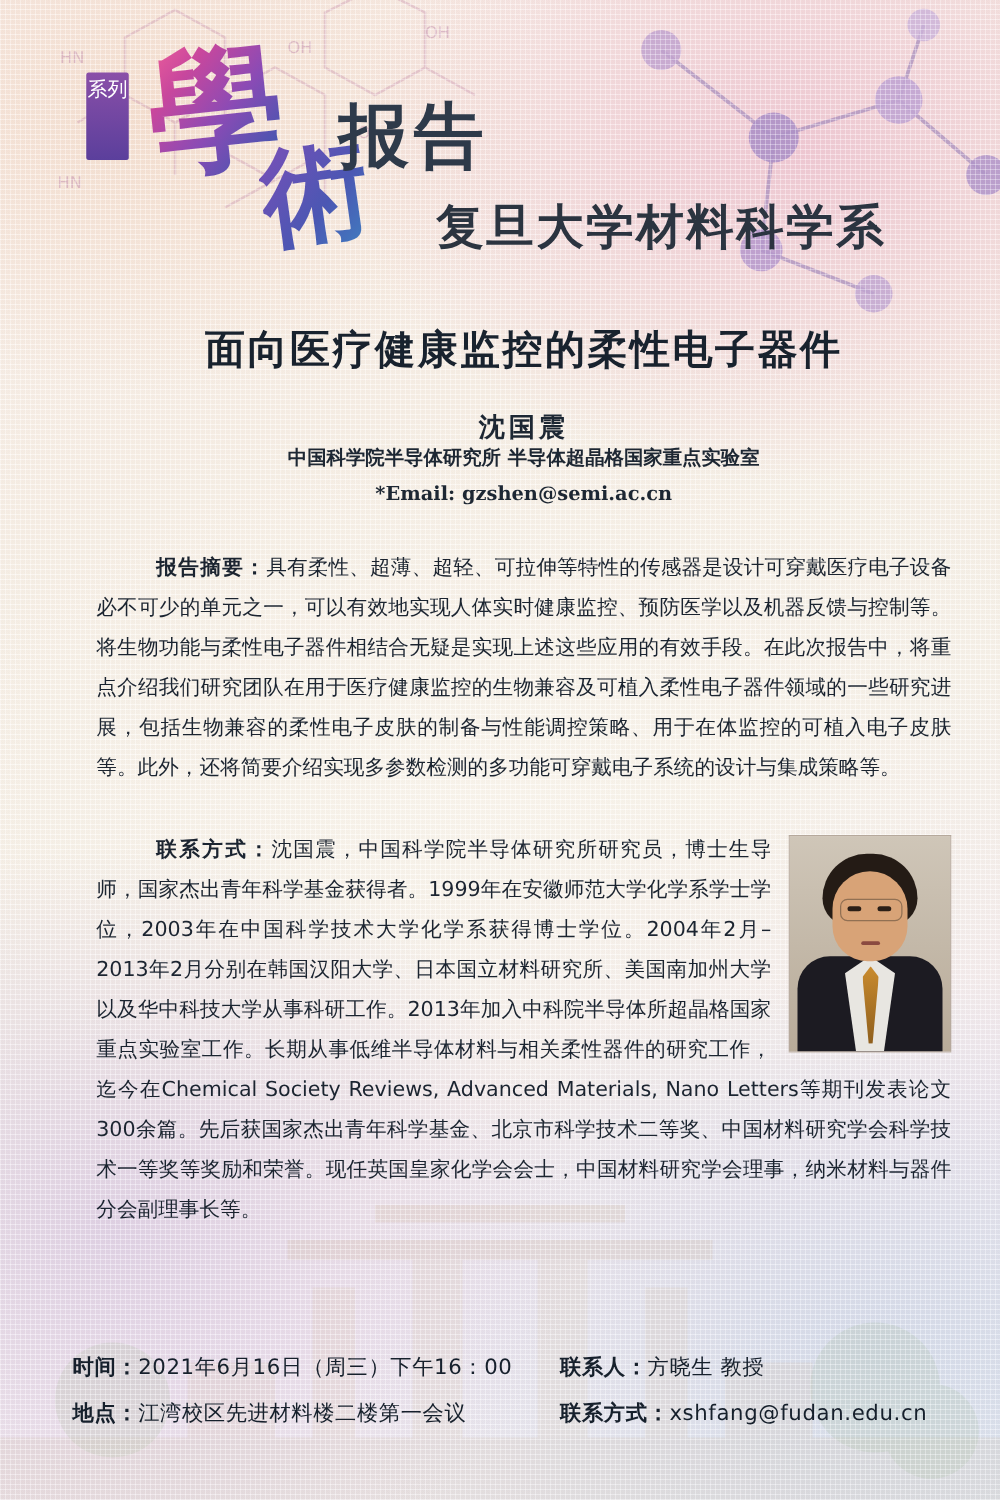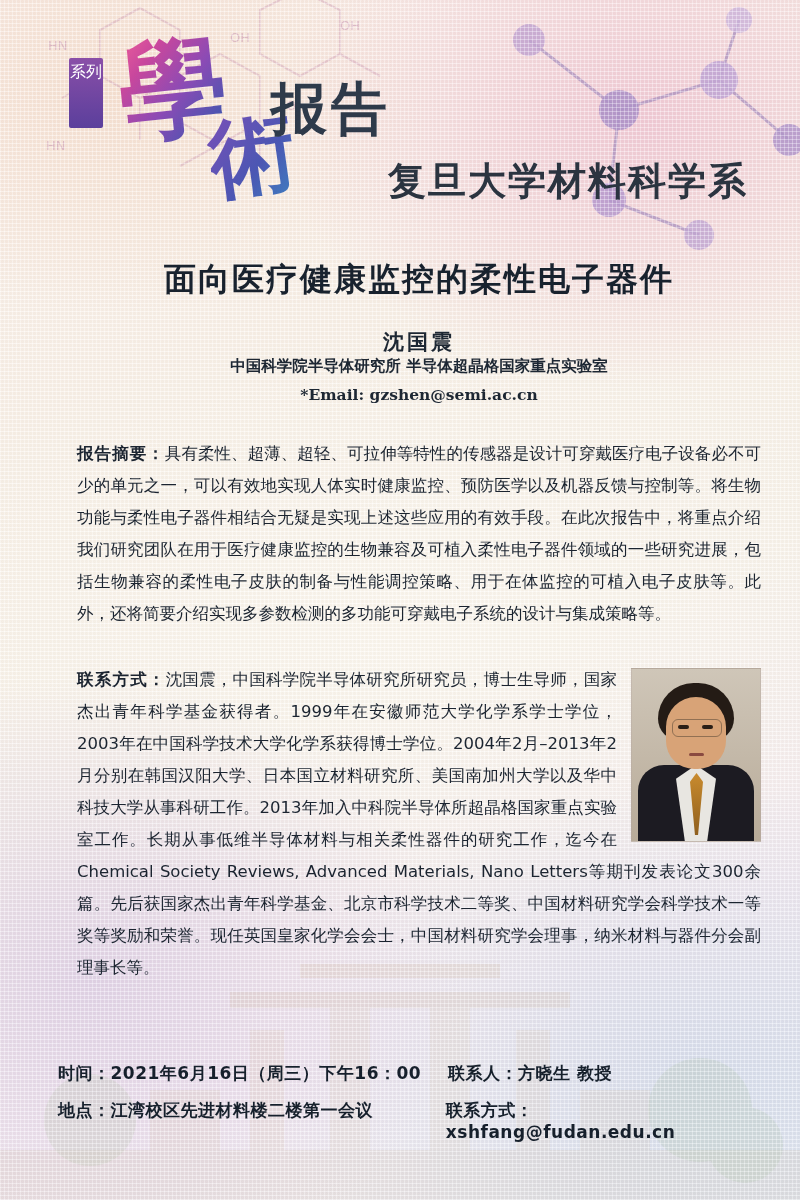--- a/index.html
+++ b/index.html
@@ -126,21 +126,20 @@
   }
   .dept {
     position: absolute;
     left: 330px;
     top: 156px;
     font-size: 38px;
     font-weight: 700;
     letter-spacing: 2px;
     color: #2b3440;
     font-family: "DejaVu Serif", serif;
-    margin-left: 39px;
   }
 
   
   .title {
     position: relative;
     margin: 18px 0 16px 0;
     text-align: center;
     font-size: 32px;
     font-weight: 700;
     letter-spacing: 2px;
@@ -183,20 +182,21 @@
     line-height: 32px;
     color: #1b2430;
     text-align: justify;
     font-family: "DejaVu Sans", sans-serif;
   }
   .abstract { margin-top: 34px; }
   .lbl {
     font-weight: 700;
     font-family: "DejaVu Serif", serif;
     letter-spacing: 1px;
+    margin-left: 48px;
   }
   .bio { margin-top: 34px; }
   .portrait {
     float: right;
     width: 128px;
     height: 172px;
     margin: 4px 0 4px 14px;
     border: 1px solid rgba(120,100,90,0.25);
     background: linear-gradient(180deg, #dfd7cc 0%, #cbc0b2 100%);
     position: relative;
@@ -224,21 +224,21 @@
     font-family: "DejaVu Sans", sans-serif;
   }
   .frow {
     display: flex;
     align-items: baseline;
     margin-bottom: 14px;
   }
   .fleft { width: 390px; font-size: 17px; font-weight: 700; color: #16202c; letter-spacing: 0.5px; }
   .fright { font-size: 17px; font-weight: 700; color: #16202c; letter-spacing: 0.5px; }
   .fkey { font-weight: 700; }
-  .fval { font-weight: 700; }
+  .fval { font-weight: 400; }
 </style>
 </head>
 <body>
 
 <div class="poster">
 
   <svg class="molecule-art" viewBox="0 0 420 260" xmlns="http://www.w3.org/2000/svg">
     <g stroke="#c98fb0" stroke-width="2" fill="none" opacity="0.75">
       <polygon points="60,40 100,18 140,40 140,86 100,108 60,86"></polygon>
       <polygon points="140,86 180,64 220,86 220,132 180,154 140,132"></polygon>

